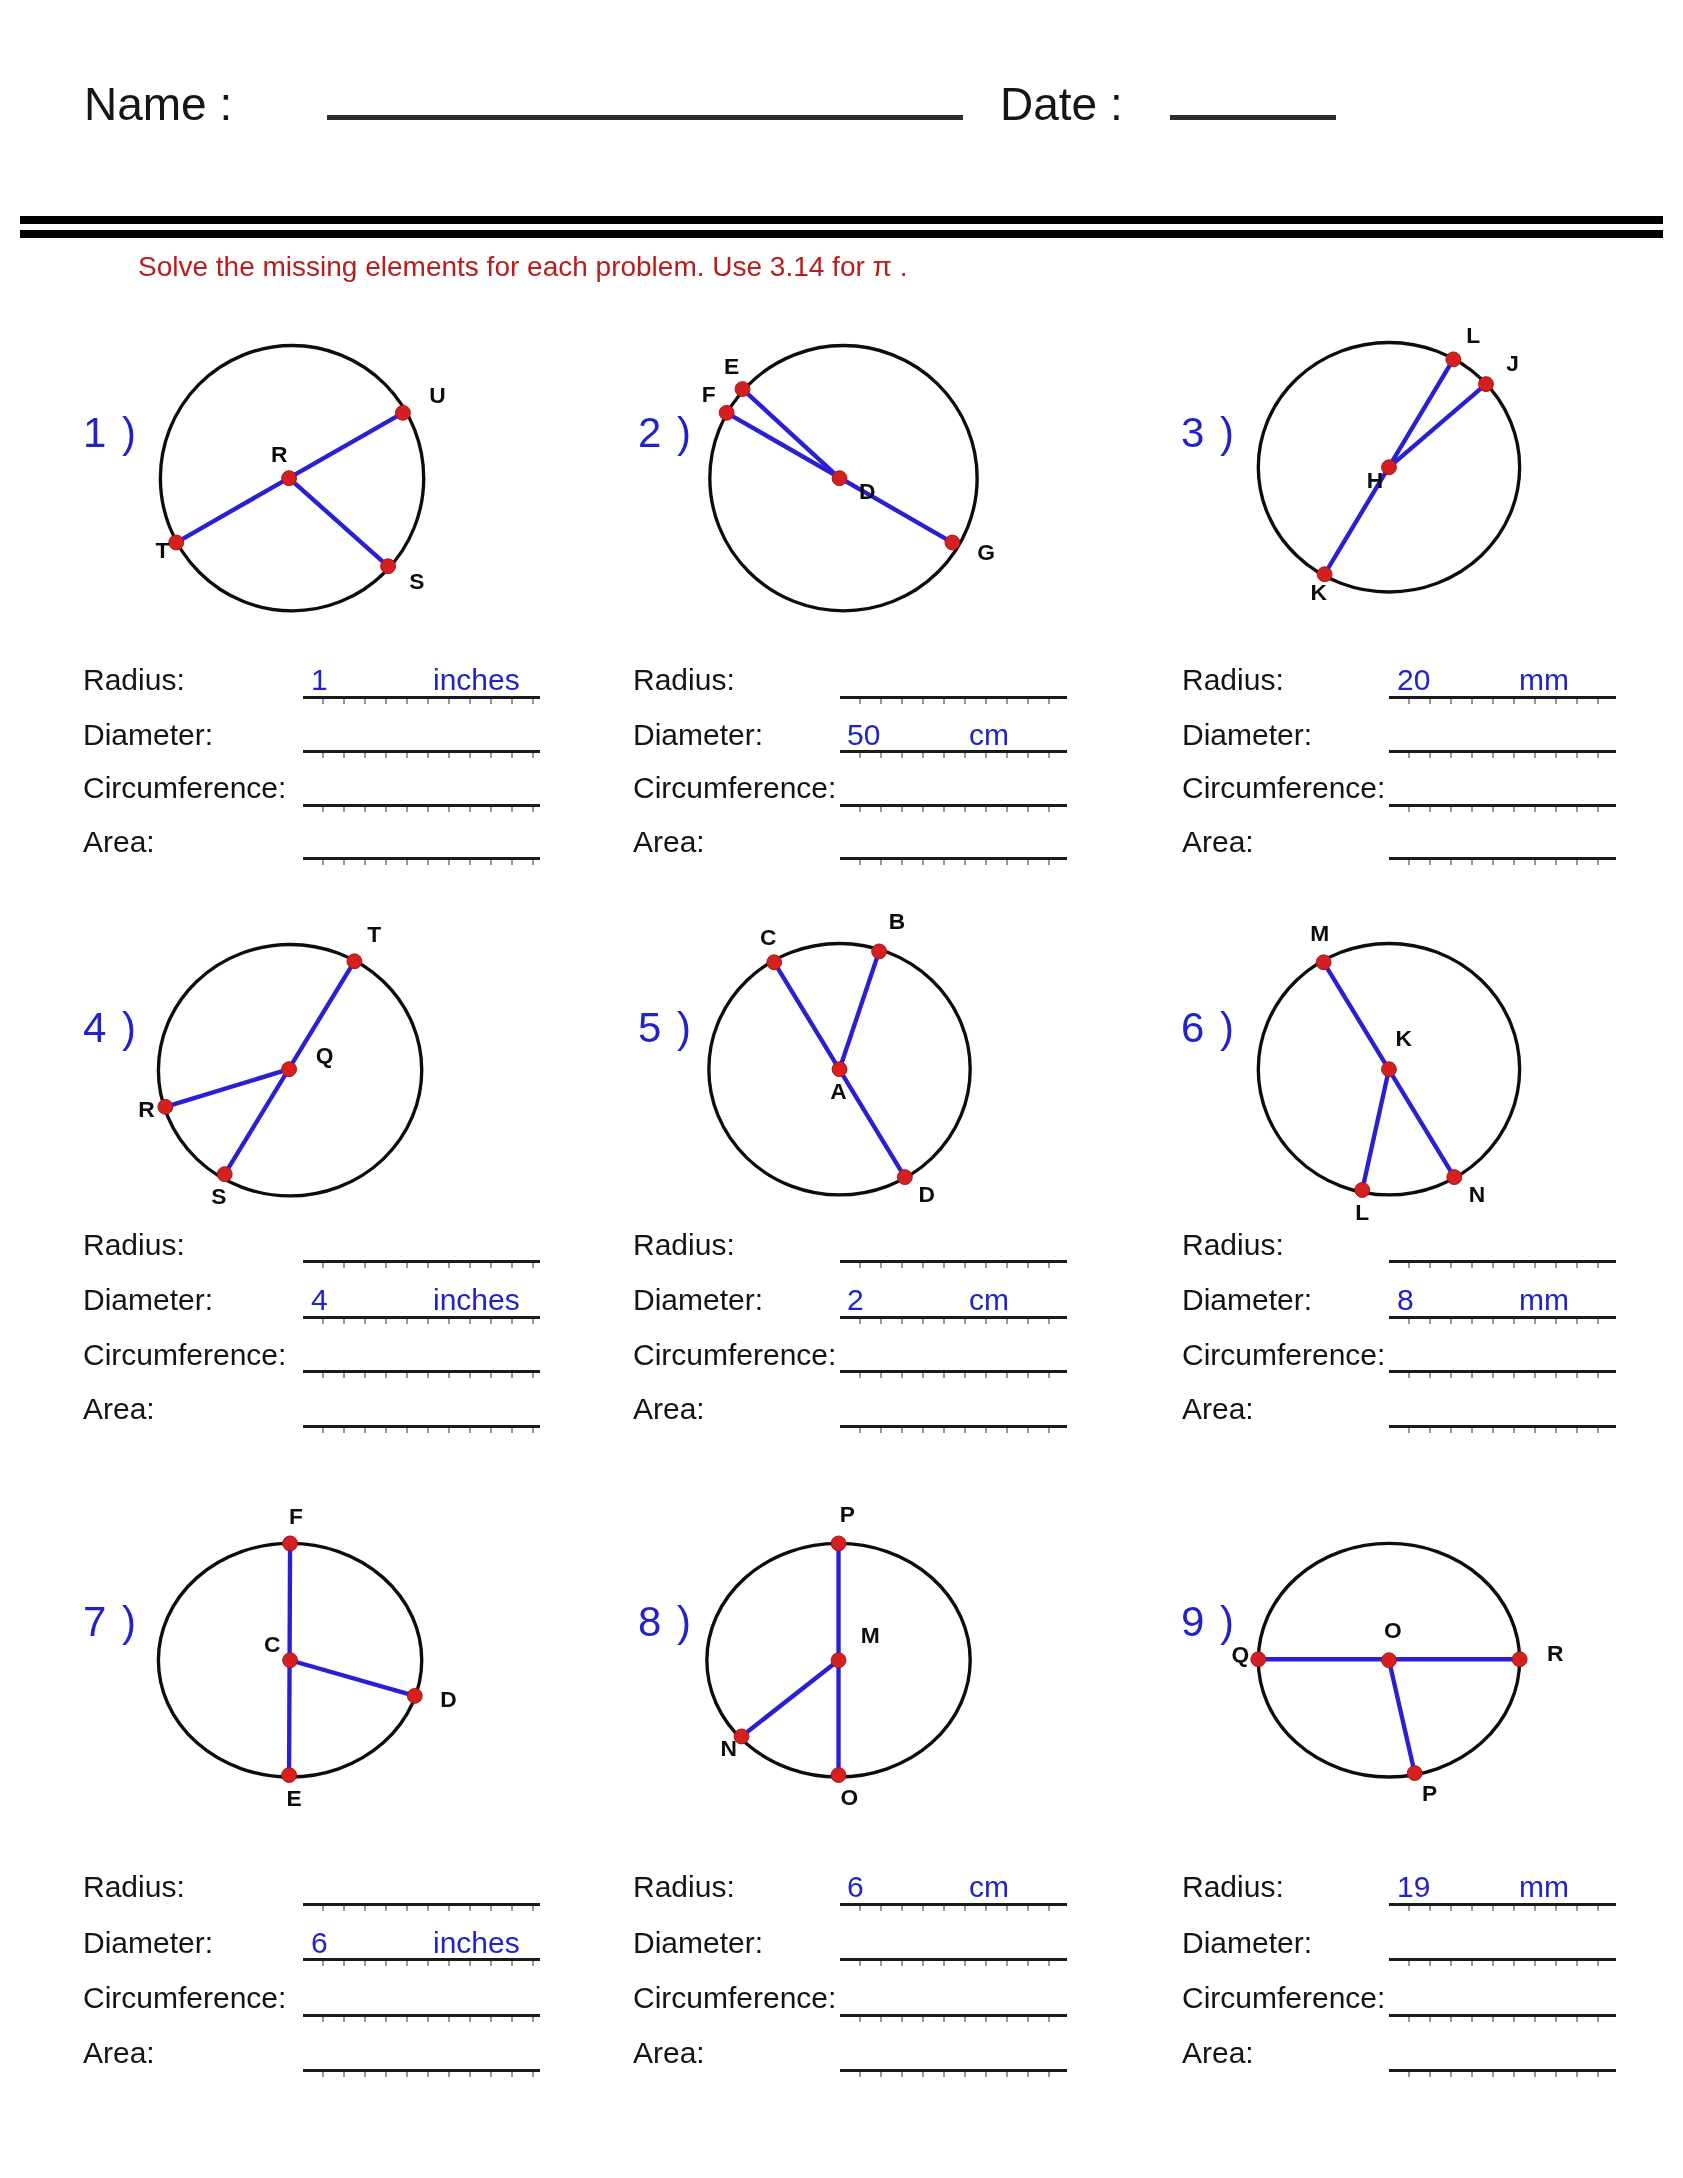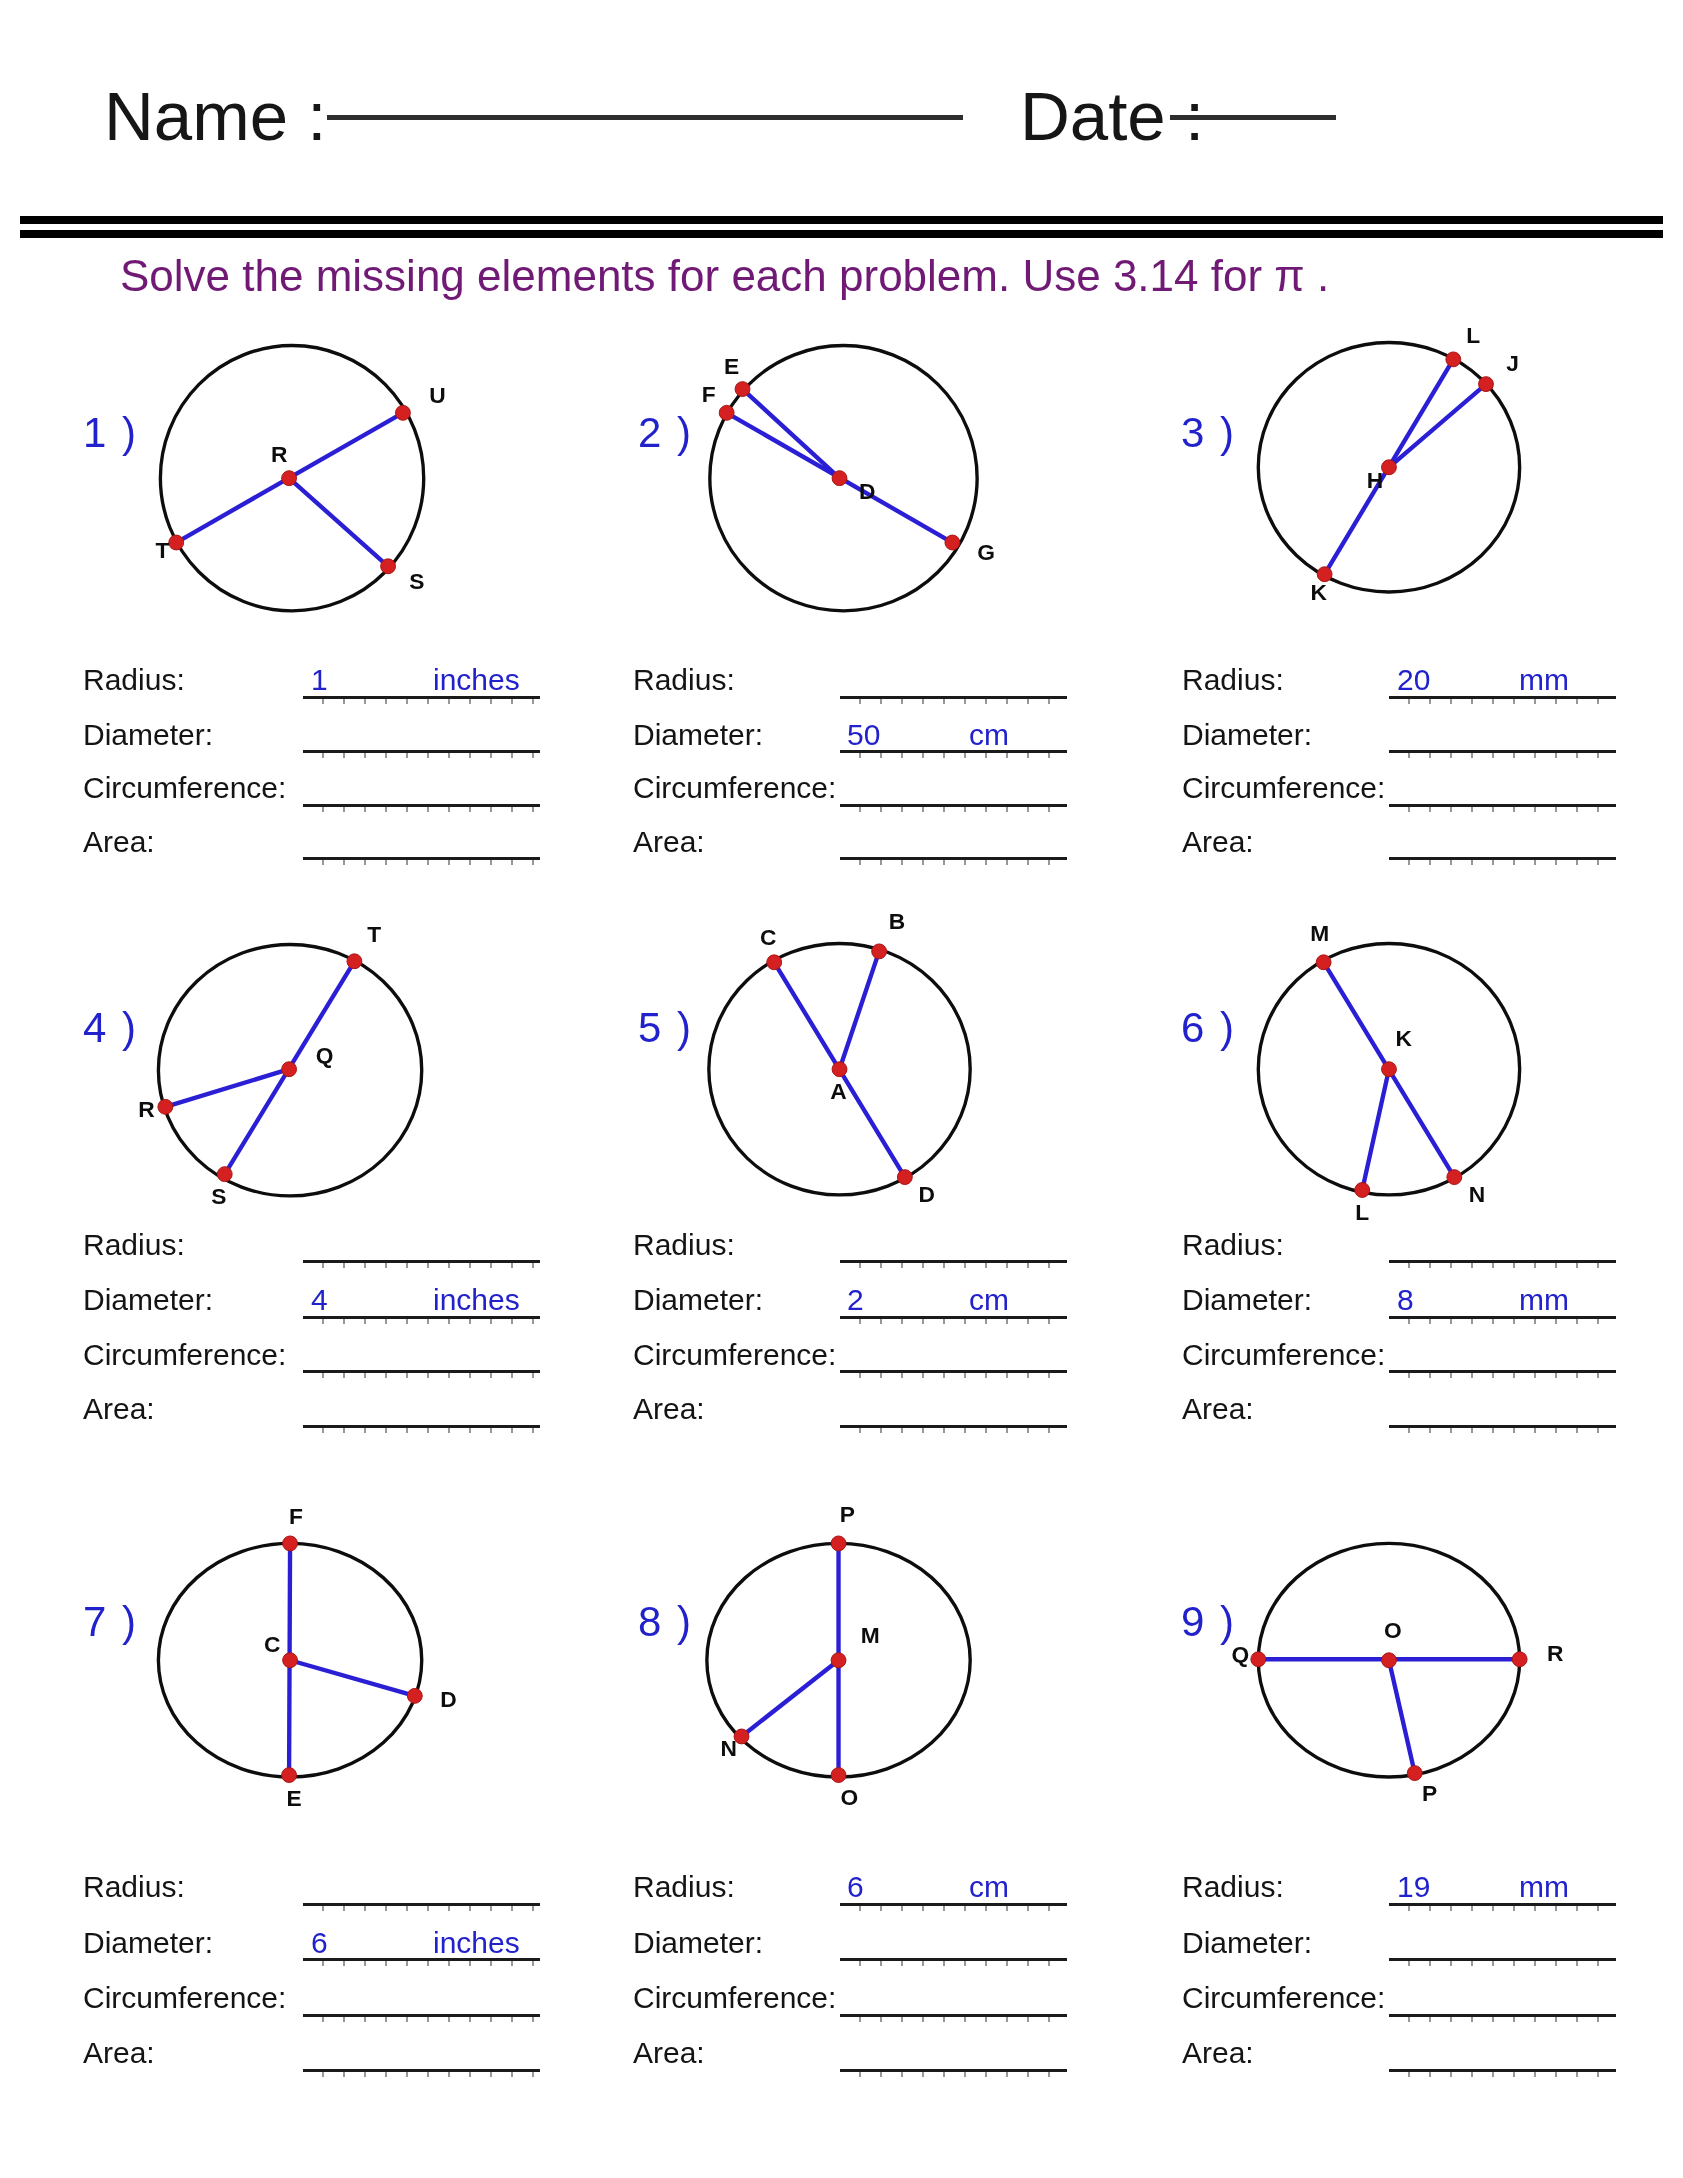--- a/index.html
+++ b/index.html
@@ -1,26 +1,26 @@
 <!DOCTYPE html>
 <html><head>
 <meta charset="utf-8">
 <style>
   html,body{margin:0;padding:0;background:#ffffff;}
   #sheet{
     position:relative;width:1683px;height:2178px;background:#ffffff;
     font-family:"Liberation Sans",sans-serif;color:#111;overflow:hidden;
   }
-  .hdr-label{position:absolute;font-size:69px;color:#161616;white-space:nowrap;margin-left:20px;}
+  .hdr-label{position:absolute;font-size:46px;color:#161616;white-space:nowrap;}
   .hline{position:absolute;height:5px;background:#2e2e2e;}
   .rule2{
     position:absolute;left:20px;top:216px;width:1643px;height:22px;
     border-top:8px solid #000;border-bottom:8px solid #000;box-sizing:border-box;background:#fff;
   }
-  .instr{position:absolute;left:120px;top:251px;font-size:44px;color:#701a75;white-space:nowrap;}
+  .instr{position:absolute;left:138px;top:251px;font-size:28px;color:#b91c1c;white-space:nowrap;}
   #diagram{position:absolute;left:0;top:0;}
   .pnum{position:absolute;font-size:42px;color:#2222cc;white-space:nowrap;letter-spacing:2px;}
   .fl{position:absolute;font-size:30px;color:#141414;white-space:nowrap;}
   .ul{
     position:absolute;height:9px;border-top:3px solid #1b1b1b;box-sizing:border-box;
     background:repeating-linear-gradient(to right,transparent 0 19px,rgba(25,25,25,.45) 19px 21px);
     background-size:100% 5px;background-repeat:no-repeat;background-position:0 0;
   }
   .fv,.fu{position:absolute;font-size:30px;color:#2222cc;white-space:nowrap;}
 </style>

